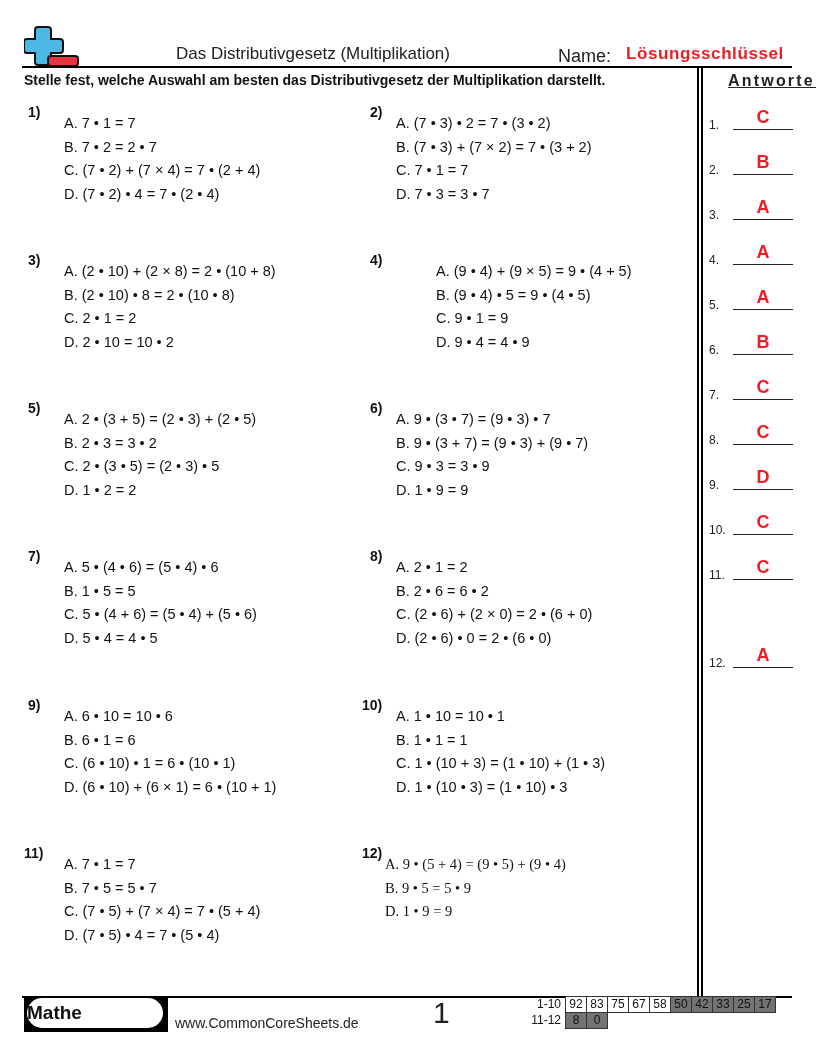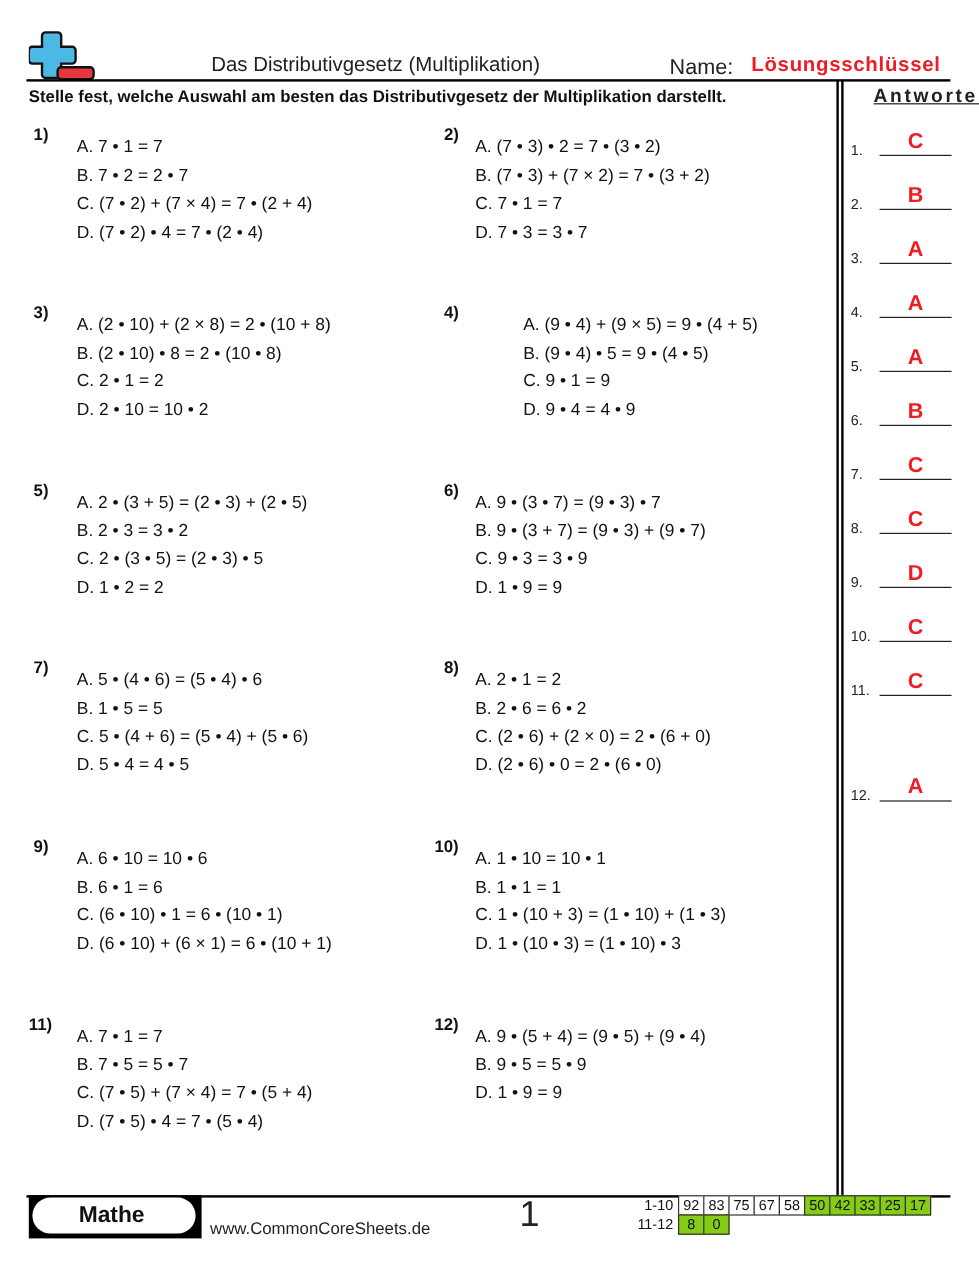--- a/index.html
+++ b/index.html
@@ -23,30 +23,30 @@
   .ans-letter { position: absolute; left: 24px; right: 0; bottom: 4px; text-align: center; font-size: 18px; font-weight: bold; color: #ee1c24; }
 
   .problem { position: absolute; width: 320px; }
   .p-num { position: absolute; left: 0; top: 0; font-size: 14px; font-weight: bold; }
   .opts { position: absolute; left: 36px; top: 8px; font-size: 14.5px; line-height: 23.5px; white-space: nowrap; }
   .opt { display: block; }
 
   .footer-rule { position: absolute; left: 22px; top: 996px; width: 770px; height: 1.5px; background: #000; }
   .footer-black { position: absolute; left: 24px; top: 996px; width: 144px; height: 36px; background: #000; }
   .footer-pill { position: absolute; left: 27px; top: 998px; width: 136px; height: 30px; background: #fff; border-radius: 15px; }
-  .footer-brand { position: absolute; left: 27px; top: 1002px; width: 132px; text-align: center; font-size: 19px; font-weight: bold; color: #111; }
+  .footer-brand { position: absolute; left: 27px; top: 1002px; width: 132px; font-size: 19px; font-weight: bold; color: #111; }
   .footer-url { position: absolute; left: 175px; top: 1015px; font-size: 14px; color: #222; }
   .footer-page { position: absolute; left: 433px; top: 996px; font-size: 30px; color: #222; }
 
   .score-table { position: absolute; left: 528px; top: 996px; }
   .score-row { display: flex; height: 17px; }
   .score-label { width: 37px; text-align: right; font-size: 12px; line-height: 17px; padding-right: 4px; color: #111; }
   .score-cell { width: 22px; height: 17px; border: 1px solid #333; margin-left: -1px; text-align: center; font-size: 12px; line-height: 15px; color: #111; background: #fff; }
   .score-cell.first { margin-left: 0; }
-  .score-cell.blue { background: #84cc16; }
+  .score-cell.blue { background: #737373; }
   .score-row + .score-row { margin-top: -1px; }
 </style>
 </head>
 <body>
 
 <div class="logo">
   <svg width="56" height="42" viewBox="0 0 56 42">
     <path d="M14 2 h10 a3 3 0 0 1 3 3 v9 h9 a3 3 0 0 1 3 3 v8 a3 3 0 0 1 -3 3 h-9 v9 a3 3 0 0 1 -3 3 h-10 a3 3 0 0 1 -3 -3 v-9 h-8 a3 3 0 0 1 -3 -3 v-8 a3 3 0 0 1 3 -3 h8 v-9 a3 3 0 0 1 3 -3 z" fill="#4db8e4" stroke="#111" stroke-width="2"></path>
     <rect x="24" y="31" width="30" height="10" rx="3" fill="#e6373f" stroke="#111" stroke-width="2"></rect>
   </svg>
@@ -158,21 +158,21 @@
   <span class="p-num">11)</span>
   <div class="opts" style="left:40px;">
     <span class="opt">A. 7 • 1 = 7</span>
     <span class="opt">B. 7 • 5 = 5 • 7</span>
     <span class="opt">C. (7 • 5) + (7 × 4) = 7 • (5 + 4)</span>
     <span class="opt">D. (7 • 5) • 4 = 7 • (5 • 4)</span>
   </div>
 </div>
 <div class="problem" style="left:362px; top:845px;">
   <span class="p-num">12)</span>
-  <div class="opts" style="left:34px;">
+  <div class="opts" style="left:23px;font-family:Liberation Serif, serif;">
     <span class="opt">A. 9 • (5 + 4) = (9 • 5) + (9 • 4)</span>
     <span class="opt">B. 9 • 5 = 5 • 9</span>
     <span class="opt">D. 1 • 9 = 9</span>
   </div>
 </div>
 
 <div class="answers-title">Antworten</div>
 
 <div class="ans-row" style="top:106px;">
   <span class="ans-num">1.</span>

